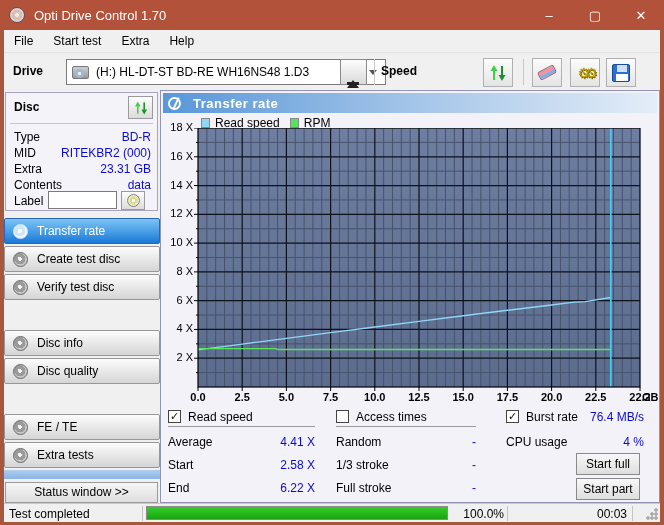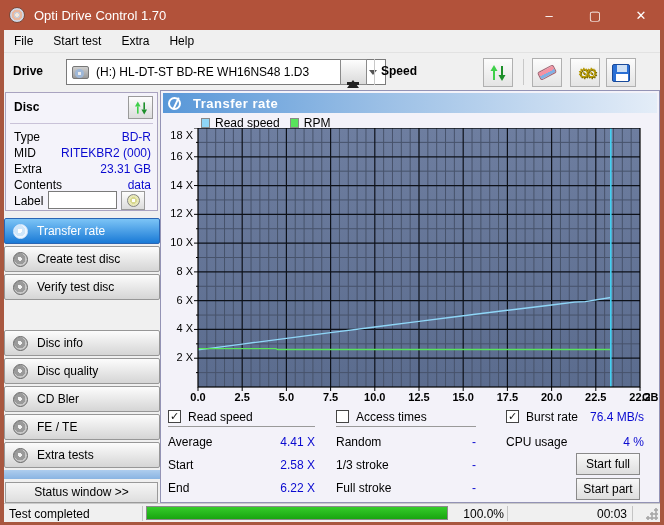--- a/index.html
+++ b/index.html
@@ -214,24 +214,20 @@
       <span class="disc-g"></span>
         <span>Verify test disc</span>
     </div>
     <div class="side-btn" style="top:240px">
       <span class="disc-g"></span>
         <span>Disc info</span>
     </div>
     <div class="side-btn" style="top:268px">
       <span class="disc-g"></span>
         <span>Disc quality</span>
-    </div>
-    <div class="side-btn" style="top:296px">
-      <span class="disc-g"></span>
-        <span>CD Bler</span>
     </div>
     <div class="side-btn" style="top:324px">
       <span class="disc-g"></span>
         <span>FE / TE</span>
     </div>
     <div class="side-btn" style="top:352px">
       <span class="disc-g"></span>
         <span>Extra tests</span>
     </div>
     <div id="sidebar-accent"></div>
@@ -360,21 +356,21 @@
       </svg>
     <div id="tick-layer">
         <div class="tick-label ytick" style="left: 0px; top: 260.222px;">2 X</div>
         <div class="tick-label ytick" style="left: 0px; top: 231.444px;">4 X</div>
         <div class="tick-label ytick" style="left: 0px; top: 202.667px;">6 X</div>
         <div class="tick-label ytick" style="left: 0px; top: 173.889px;">8 X</div>
         <div class="tick-label ytick" style="left: 0px; top: 145.111px;">10 X</div>
         <div class="tick-label ytick" style="left: 0px; top: 116.333px;">12 X</div>
         <div class="tick-label ytick" style="left: 0px; top: 87.5556px;">14 X</div>
         <div class="tick-label ytick" style="left: 0px; top: 58.7778px;">16 X</div>
-        <div class="tick-label ytick" style="left: 0px; top: 30px; margin-top: 8px;">18 X</div>
+        <div class="tick-label ytick" style="left: 0px; top: 30px;">18 X</div>
         <div class="tick-label xtick" style="left: 19px; top: 300px;">0.0</div>
         <div class="tick-label xtick" style="left: 63.2px; top: 300px;">2.5</div>
         <div class="tick-label xtick" style="left: 107.4px; top: 300px;">5.0</div>
         <div class="tick-label xtick" style="left: 151.6px; top: 300px;">7.5</div>
         <div class="tick-label xtick" style="left: 195.8px; top: 300px;">10.0</div>
         <div class="tick-label xtick" style="left: 240px; top: 300px;">12.5</div>
         <div class="tick-label xtick" style="left: 284.2px; top: 300px;">15.0</div>
         <div class="tick-label xtick" style="left: 328.4px; top: 300px;">17.5</div>
         <div class="tick-label xtick" style="left: 372.6px; top: 300px;">20.0</div>
         <div class="tick-label xtick" style="left: 416.8px; top: 300px;">22.5</div>

